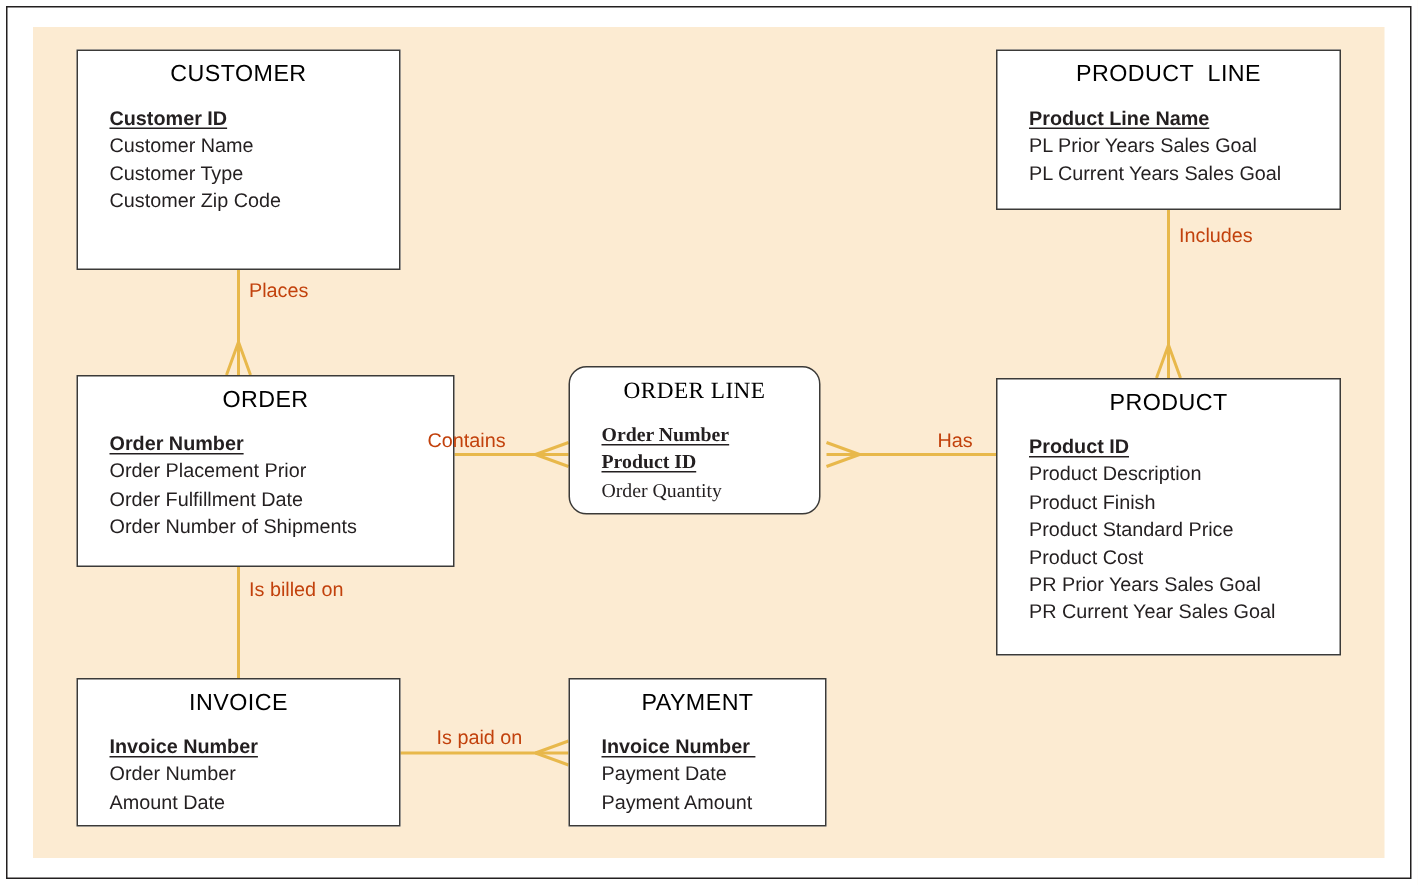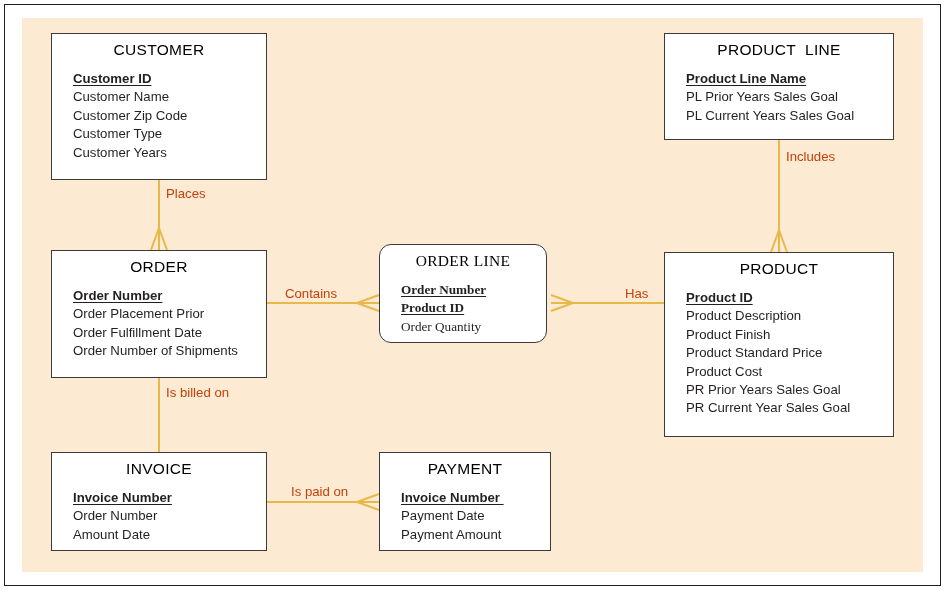--- a/index.html
+++ b/index.html
@@ -128,36 +128,35 @@
       </g>
 
     </g>
   </svg>
 
   <div class="entity" id="ent-customer" style="left:51px; top:33px; width:216px; height:147px;">
     <div class="ent-title">CUSTOMER</div>
     <ul class="attr-list">
       <li class="key">Customer ID</li>
       <li>Customer Name</li>
+      <li>Customer Type</li>
       <li>Customer Zip Code</li>
-      <li>Customer Type</li>
-      <li>Customer Years</li>
     </ul>
   </div>
 
   <div class="entity" id="ent-product-line" style="left:664px; top:33px; width:230px; height:107px;">
     <div class="ent-title">PRODUCT  LINE</div>
     <ul class="attr-list">
       <li class="key">Product Line Name</li>
       <li>PL Prior Years Sales Goal</li>
       <li>PL Current Years Sales Goal</li>
     </ul>
   </div>
 
-  <div class="entity" id="ent-order" style="left:51px; top:250px; width:216px; height:128px;">
+  <div class="entity" id="ent-order" style="left:51px; top:250px; width:252px; height:128px;">
     <div class="ent-title">ORDER</div>
     <ul class="attr-list">
       <li class="key">Order Number</li>
       <li>Order Placement Prior</li>
       <li>Order Fulfillment Date</li>
       <li>Order Number of Shipments</li>
     </ul>
   </div>
 
   <div class="entity assoc" id="ent-order-line" style="left:379px; top:244px; width:168px; height:99px;font-family:Liberation Serif, serif;">

